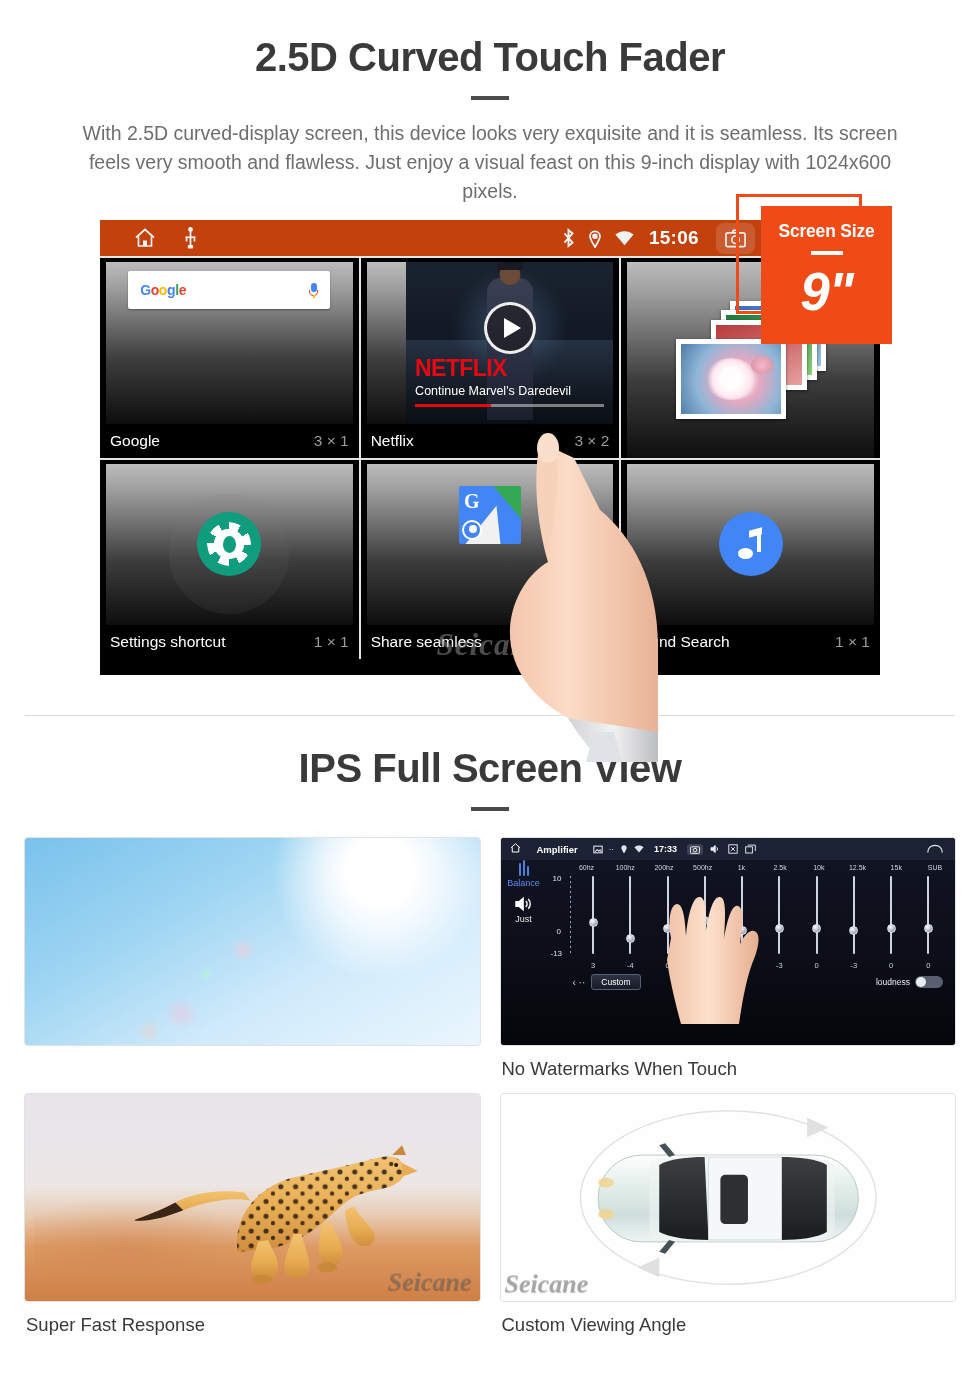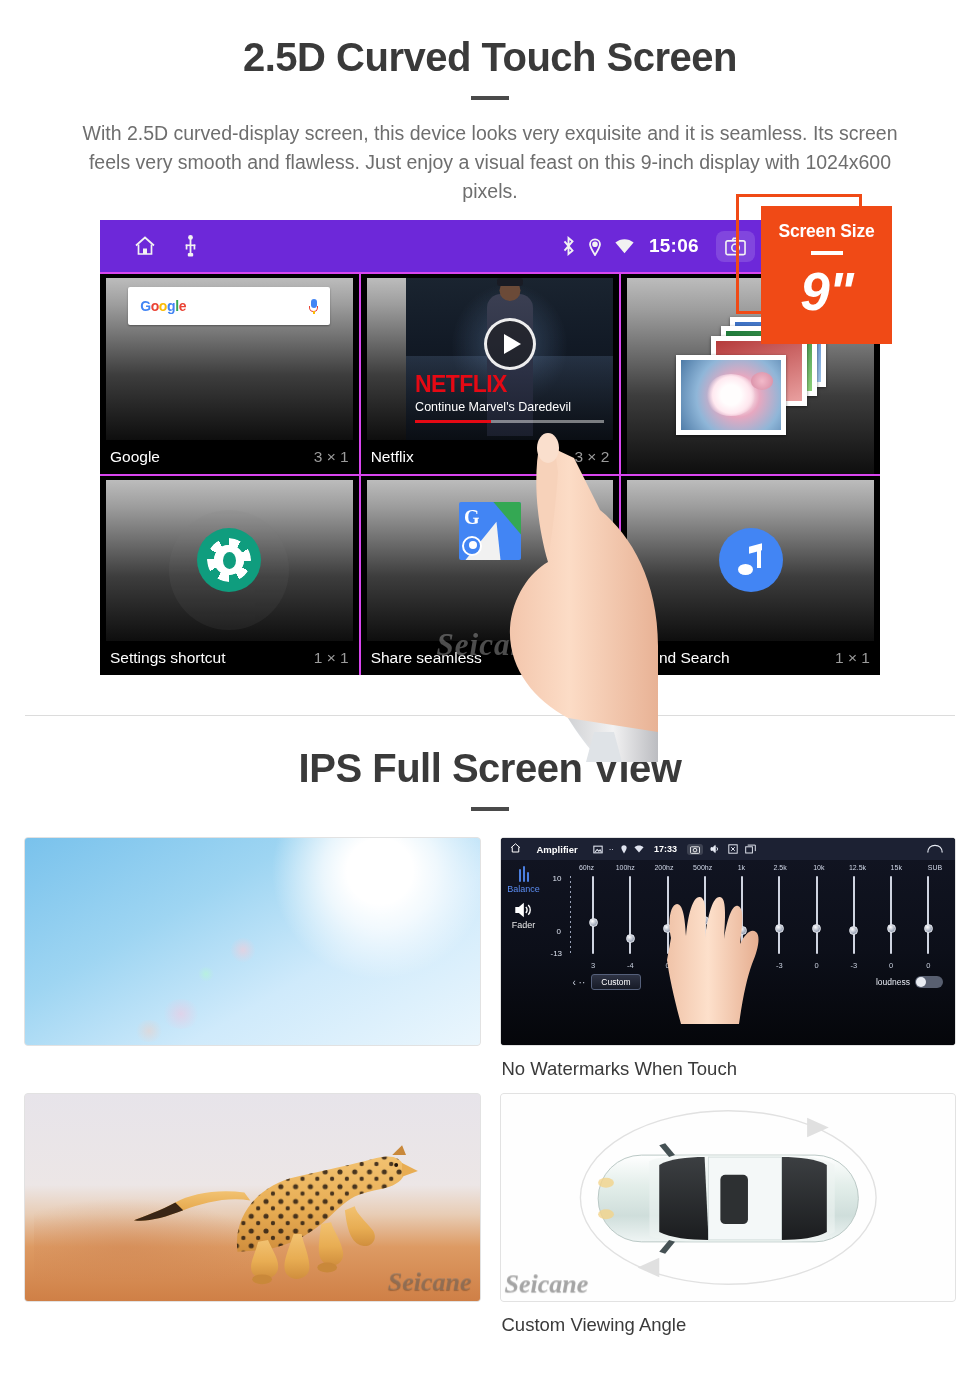--- a/index.html
+++ b/index.html
@@ -43,22 +43,22 @@
   }
   .device {
     position: relative;
     width: 780px; height: 455px;
     background: #000;
     overflow: hidden;
   }
   
   .statusbar {
     position: relative;
-    height: 52px;
-    background: #6d28d9;
+    height: 36px;
+    background: #c2410c;
     display: flex; align-items: center;
   }
   .sb-left { display: flex; align-items: center; gap: 26px; padding-left: 32px; }
   .sb-right {
     margin-left: auto; display: flex; align-items: center;
     gap: 13px; padding-right: 22px;
   }
   .sb-ico { color: #f2f2f2; display:flex; align-items:center; justify-content:center; }
   .sb-time { color:#fff; font-size: 19px; font-weight: 600; letter-spacing:.3px; margin:0 4px 0 2px;}
   .sb-cam-hl {
@@ -69,21 +69,21 @@
   }
 
   
   .wgrid {
     position: relative;
     display: grid;
     grid-template-columns: repeat(3, 1fr);
     grid-template-rows: 1fr 1fr;
     gap: 2px 2px;
     padding: 2px 0 0 0;
-    background: #d946ef;
+    background: #e5e5e5;
     height: 403px;
   }
   .wcell { position: relative; background: #000; padding: 4px 6px 0 6px; display:flex; flex-direction:column;}
   .wprev {
     position: relative; flex: 1;
     background: linear-gradient(180deg,#bcbcbc 0%, #9e9e9e 16%, #3d3d3d 60%, #0e0e0e 100%);
     overflow: hidden;
   }
   .wcap {
     height: 34px; display:flex; align-items:center; justify-content:space-between;
@@ -266,21 +266,21 @@
       background: linear-gradient(180deg,#121523 0%, #0c0f19 55%, #05060a 100%); }
   .amp-top { position:relative; height:22px; background:#1c2133; display:flex; align-items:center;
       padding: 0 8px; gap: 7px; }
   .amp-title { color:#fff; font-size:9.5px; font-weight:bold; margin-left:8px; }
   .amp-icons { display:flex; align-items:center; gap:6px; margin-left:8px;}
   .amp-time { color:#fff; font-size:9px; font-weight:bold; margin:0 3px;}
   .amp-cam { background:rgba(255,255,255,.15); border-radius:3px; padding:1px 3px; display:flex;}
   .amp-back { margin-left:auto; padding-right: 4px;}
 
   .amp-body { position:relative; height: calc(100% - 22px); display:flex; }
-  .amp-side { width: 46px; padding-top: 6px; text-align:center; }
+  .amp-side { width: 46px; text-align:center; }
   .amp-side .eqico { display:flex; justify-content:center; gap:2px; height:16px; align-items:flex-end;}
   .amp-side .eqico i { width:2px; background:#4b7fe0; display:block; border-radius:1px;}
   .amp-bal { color:#5b8cf0; font-size:9px; margin-top:2px;}
   .amp-spk { margin-top:8px; display:flex; justify-content:center;}
   .amp-fad { color:#e8e8e8; font-size:9px; margin-top:2px;}
 
   .amp-main { position:relative; flex:1; padding: 4px 6px 0 4px; }
   .eq-freqs { display:flex; justify-content:space-between; padding-left: 24px; padding-right: 2px;}
   .eq-freqs span { color:#cfd6e6; font-size:7px; width:24px; text-align:center;}
   .eq-area { position:relative; height: 84px; margin-top:3px; display:flex; padding-left: 24px; padding-right:2px;}
@@ -318,21 +318,21 @@
   .wm-card { position:absolute; z-index:4; font-style:italic; font-weight:bold;
      font-family:"Liberation Serif", serif; color: rgba(120,120,120,.38); }
 </style>
 </head>
 <body>
 
 <div class="page">
 
   <div class="section1">
 
-    <div class="sec-title">2.5D Curved Touch Screen</div>
+    <div class="sec-title">2.5D Curved Touch Fader</div>
     <div class="title-rule"></div>
     <div class="sec-desc">With 2.5D curved-display screen, this device looks very exquisite and it is seamless. Its screen feels very smooth and flawless. Just enjoy a visual feast on this 9-inch display with 1024x600 pixels.</div>
 
     <div class="device-wrap">
 
       <div class="device">
 
         <div class="statusbar">
           <div class="sb-left">
             <span class="sb-ico">
@@ -623,21 +623,21 @@
                     <i style="height:16px"></i>
                     <i style="height:10px"></i>
                 </div>
                 <div class="amp-bal">Balance</div>
                 <div class="amp-spk">
                   <svg width="20" height="16" viewBox="0 0 22 18" fill="none" stroke="#fff" stroke-width="1.6">
                     <path d="M2 6.5h3.4L10 2.5v13l-4.6-4H2z" fill="#fff"></path>
                       <path d="M13 5.6a4.4 4.4 0 0 1 0 6.6M15.8 3.4a8 8 0 0 1 0 11"></path>
                   </svg>
                 </div>
-                <div class="amp-fad">Fader</div>
+                <div class="amp-fad">Just</div>
               </div>
 
               <div class="amp-main">
                 <div class="eq-freqs">
                   <span>60hz</span>
                   <span>100hz</span>
                   <span>200hz</span>
                   <span>500hz</span>
                   <span>1k</span>
                   <span>2.5k</span>
@@ -774,20 +774,21 @@
               <path d="M236 150 C232 166 222 180 236 186 C244 190 254 186 256 178 C258 168 250 158 246 148 Z" fill="url(#fur)"></path>
               <path d="M272 142 C266 160 258 176 266 184 C274 192 288 186 288 176 C288 164 282 152 280 142 Z" fill="url(#fur)"></path>
               <path d="M300 132 C298 150 294 166 304 172 C314 178 324 170 322 160 C320 148 312 138 310 130 Z" fill="url(#fur)"></path>
               <path d="M324 118 C326 136 330 152 342 154 C352 156 358 146 352 138 C344 128 336 122 334 114 Z" fill="url(#fur)"></path>
               <ellipse cx="240" cy="188" rx="10" ry="5" fill="#c9883a"></ellipse>
               <ellipse cx="306" cy="176" rx="10" ry="5" fill="#c9883a"></ellipse>
             </g>
           </svg>
           <div class="wm wm-card" style="right:8px;bottom:4px;font-size:26px">Seicane</div>
         </div>
+        <div class="card-cap">Super Fast Response</div>
       </div>
 
       <div class="card">
         <div class="card-img">
           <div class="car-bg"></div>
           <svg viewBox="0 0 440 210" style="position:absolute;inset:0;width:100%;height:100%">
             <defs>
               <linearGradient id="body" x1="0" y1="0" x2="0" y2="1">
                 <stop offset="0%" stop-color="#ffffff"></stop>
                   <stop offset="35%" stop-color="#e3eeea"></stop>

